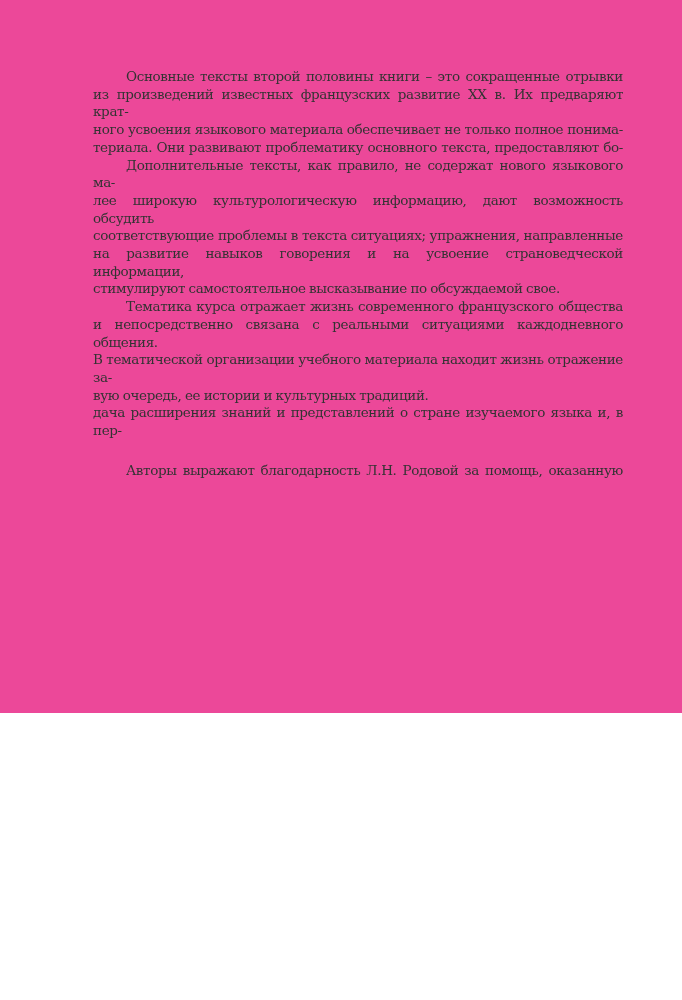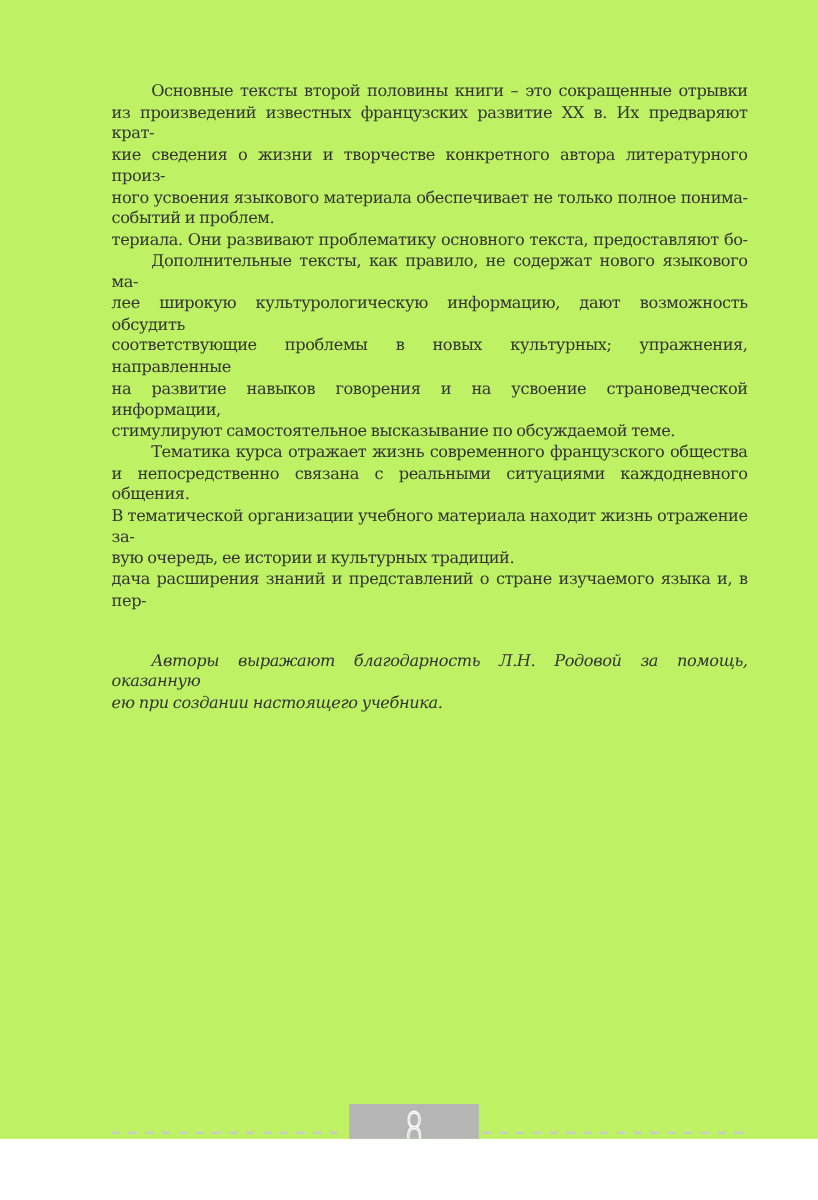--- a/index.html
+++ b/index.html
@@ -1,22 +1,22 @@
 <!DOCTYPE html>
 <html lang="ru"><head>
 <meta charset="utf-8">
 <style>
   html, body { margin: 0; padding: 0; }
   body { width: 682px; height: 1000px; background: #ffffff; }
 
   .page {
     position: relative;
     width: 682px;
-    height: 949px;
-    background: #bef264;
+    height: 713px;
+    background: #ec4899;
     overflow: hidden;
     font-family: "DejaVu Serif", "Liberation Serif", serif;
     color: #333333;
   }
 
   .text-block {
     position: absolute;
     left: 93px;
     top: 68px;
     width: 530px;
@@ -30,22 +30,21 @@
     letter-spacing: -0.35px;
     word-spacing: -0.5px;
     text-align: justify;
     text-align-last: justify;
     white-space: normal;
   }
   .line.first { text-indent: 33px; }
   .line.last  { text-align-last: left; }
 
   .para.italic {
-    margin-top: 32px;
-    font-style: italic;
+    margin-top: 22px;
   }
 
   
   .footer { position: absolute; left: 0; top: 0; width: 682px; height: 0; }
 
   .dash-rule {
     position: absolute;
     height: 2px;
     top: 943px;
     background: repeating-linear-gradient(to right, #c9c9c9 0 7px, transparent 7px 14px);
@@ -82,45 +81,42 @@
 </head>
 <body>
 
 <div class="page">
 
   <div class="text-block">
 
     <div class="para">
       <div class="line first">Основные тексты второй половины книги – это сокращенные отрывки</div>
       <div class="line">из произведений известных французских развитие XX в. Их предваряют крат-</div>
-      <div class="line">кие сведения о жизни и творчестве конкретного автора литературного произ-</div>
       <div class="line">ного усвоения языкового материала обеспечивает не только полное понима-</div>
-      <div class="line last">событий и проблем.</div>
     </div>
 
     <div class="para">
       <div class="line">териала. Они развивают проблематику основного текста, предоставляют бо-</div>
       <div class="line first">Дополнительные тексты, как правило, не содержат нового языкового ма-</div>
       <div class="line">лее широкую культурологическую информацию, дают возможность обсудить</div>
-      <div class="line">соответствующие проблемы в новых культурных; упражнения, направленные</div>
+      <div class="line">соответствующие проблемы в текста ситуациях; упражнения, направленные</div>
       <div class="line">на развитие навыков говорения и на усвоение страноведческой информации,</div>
-      <div class="line last">стимулируют самостоятельное высказывание по обсуждаемой теме.</div>
+      <div class="line last">стимулируют самостоятельное высказывание по обсуждаемой свое.</div>
     </div>
 
     <div class="para">
       <div class="line first">Тематика курса отражает жизнь современного французского общества</div>
       <div class="line">и непосредственно связана с реальными ситуациями каждодневного общения.</div>
       <div class="line">В тематической организации учебного материала находит жизнь отражение за-</div>
       <div class="line last">вую очередь, ее истории и культурных традиций.</div>
       <div class="line">дача расширения знаний и представлений о стране изучаемого языка и, в пер-</div>
     </div>
 
     <div class="para italic">
       <div class="line first">Авторы выражают благодарность Л.Н. Родовой за помощь, оказанную</div>
-      <div class="line last">ею при создании настоящего учебника.</div>
     </div>
 
   </div>
 
   <div class="footer">
     <div class="dash-rule left"></div>
     <div class="page-box">
       <span class="page-number">8</span>
     </div>
     <div class="dash-rule right"></div>

